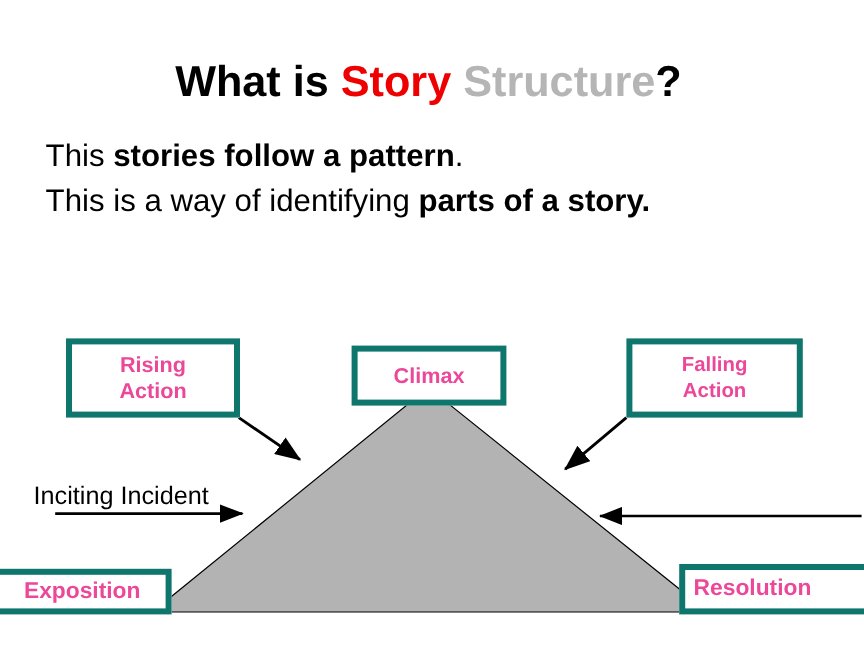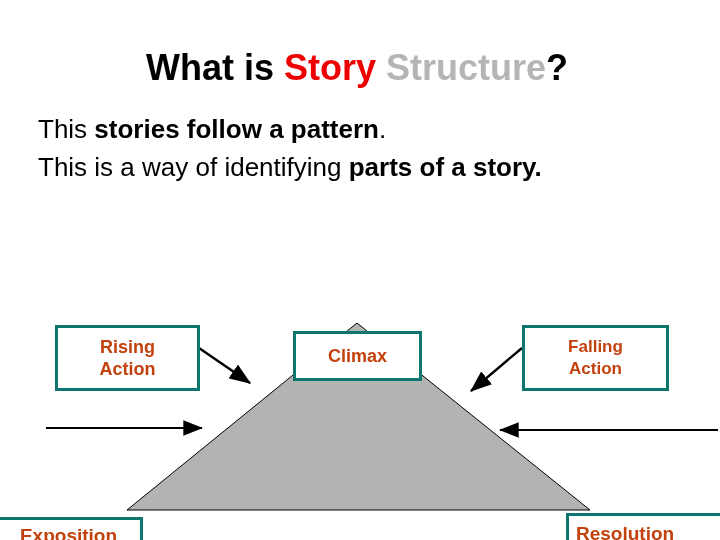--- a/index.html
+++ b/index.html
@@ -64,30 +64,29 @@
     top: 0;
     width: 720px;
     height: 540px;
     overflow: visible;
   }
 
   
   .dbox {
     position: absolute;
     background: #ffffff;
-    border: 3px solid #0f766e;
+    border: 5px solid #0f766e;
     box-sizing: border-box;
     display: flex;
     align-items: center;
     justify-content: center;
     text-align: center;
     font-weight: bold;
-    color: #c2410c;
+    color: #ec4899;
     line-height: 22px;
-    margin-top: 43px;
   }
   #box-rising {
     left: 55px;  top: 282px;  width: 145px; height: 66px;
     font-size: 18px;
   }
   #box-climax {
     left: 293px; top: 288px;  width: 129px; height: 50px;
     font-size: 18px;
     font-weight: bold;
   }
@@ -156,20 +155,21 @@
       <line x1="199" y1="348" x2="250" y2="383" stroke="#000000" stroke-width="2.4" marker-end="url(#arrowhead)"></line>
 
       <line x1="522" y1="348" x2="471" y2="391" stroke="#000000" stroke-width="2.4" marker-end="url(#arrowhead)"></line>
 
       <line x1="46" y1="428" x2="202" y2="428" stroke="#000000" stroke-width="2.2" marker-end="url(#arrowhead)"></line>
 
       <line x1="718" y1="430" x2="500" y2="430" stroke="#000000" stroke-width="2.2" marker-end="url(#arrowhead)"></line>
     </svg>
 
 
+    <div class="dlabel" id="label-inciting">Inciting Incident</div>
 
 
     <div class="dbox" id="box-rising">
       <div>
         <div>Rising</div>
         <div>Action</div>
       </div>
     </div>
 
     <div class="dbox" id="box-climax">

